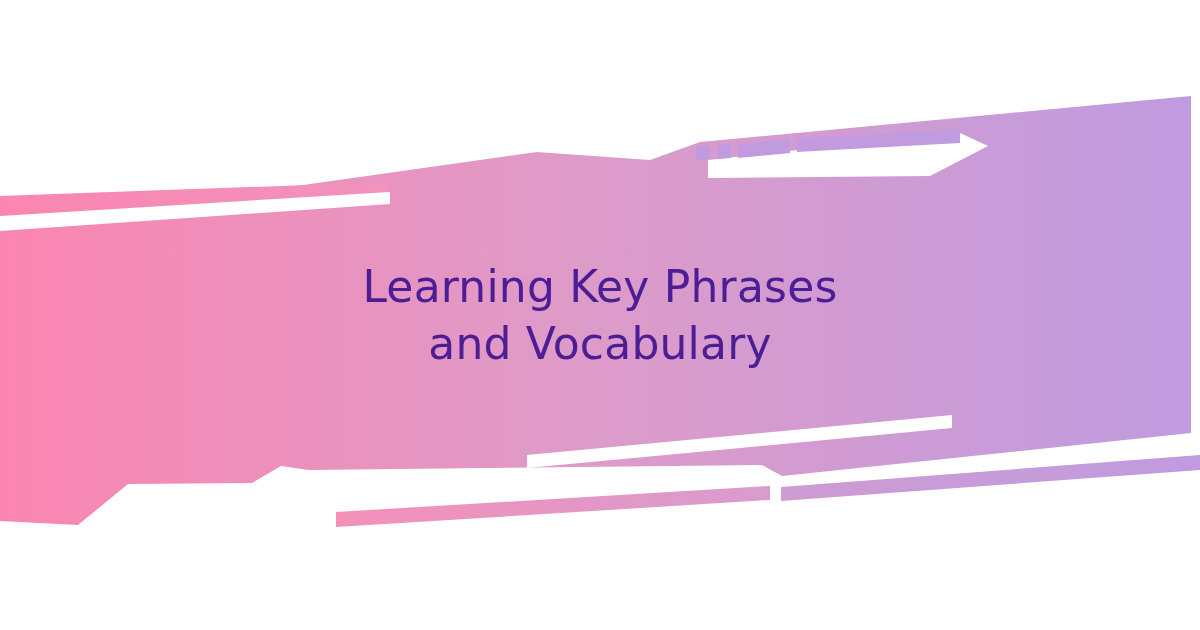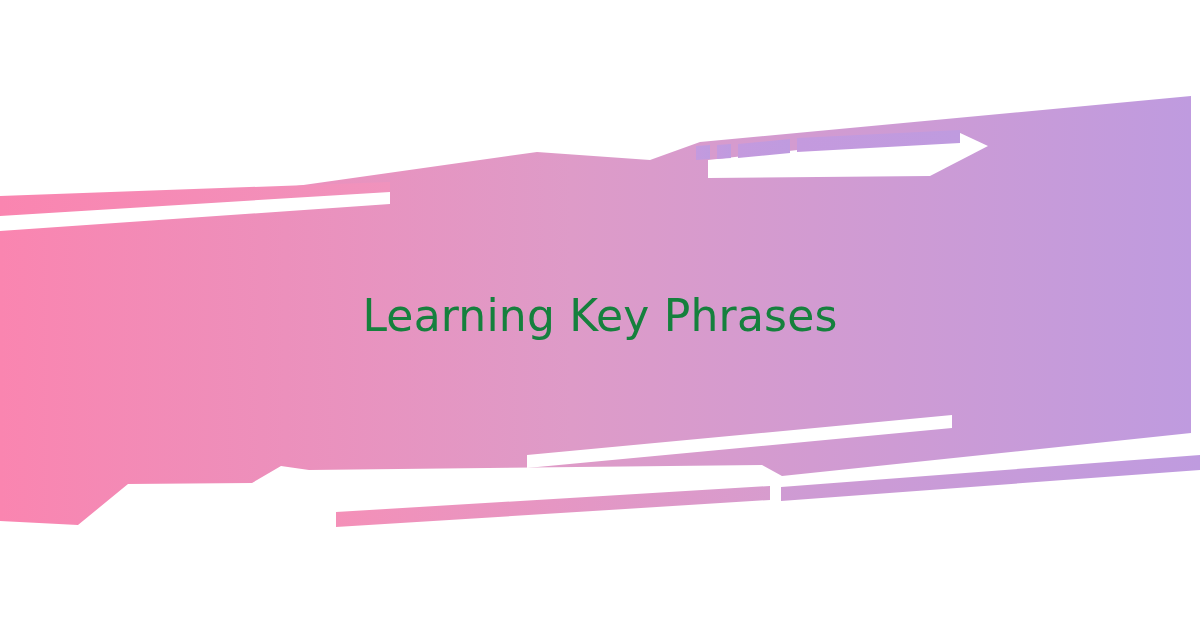--- a/index.html
+++ b/index.html
@@ -28,21 +28,21 @@
     top: 0;
     width: 1200px;
     height: 630px;
     display: flex;
     flex-direction: column;
     align-items: center;
     justify-content: center;
     pointer-events: none;
   }
   .title-line {
-    color: #15803d;
+    color: #4c1d95;
     font-size: 44px;
     line-height: 57px;
     font-weight: 400;
     letter-spacing: 0.2px;
     text-align: center;
     white-space: nowrap;
   }
 </style>
 </head>
 <body>
@@ -123,15 +123,16 @@
       <path d="M 336,512 L 770,486 L 770,500 L 336,527 Z" fill="url(#gradLow1)"></path>
     </g>
 
     <g>
       <path d="M 781,487 L 1200,455 L 1200,470 L 781,501 Z" fill="url(#gradLow2)"></path>
     </g>
   </svg>
 
   <div id="title-block">
     <div class="title-line">Learning Key Phrases</div>
+    <div class="title-line">and Vocabulary</div>
   </div>
 
 </div>
 
 </body></html>

